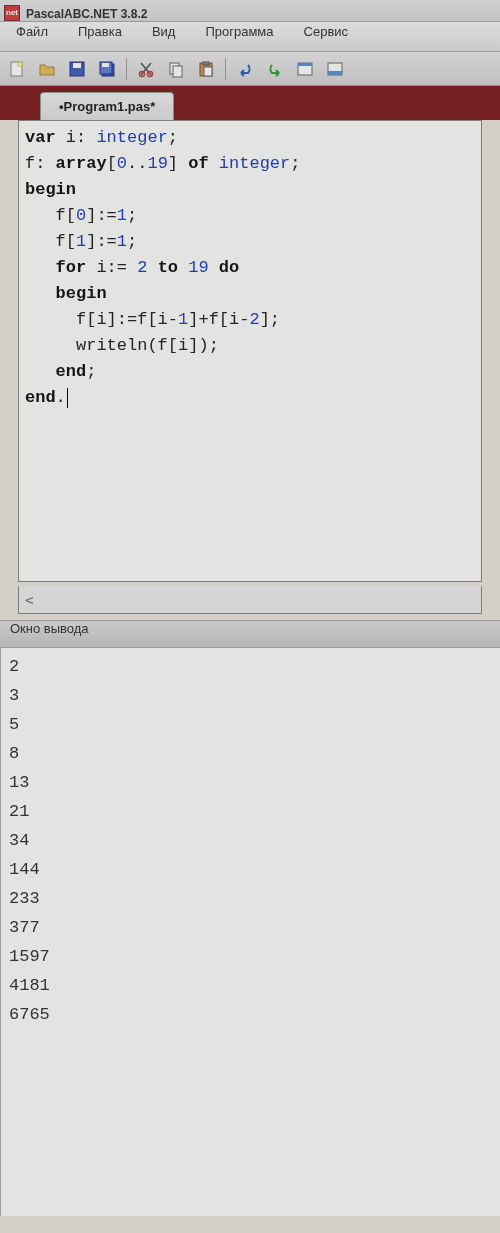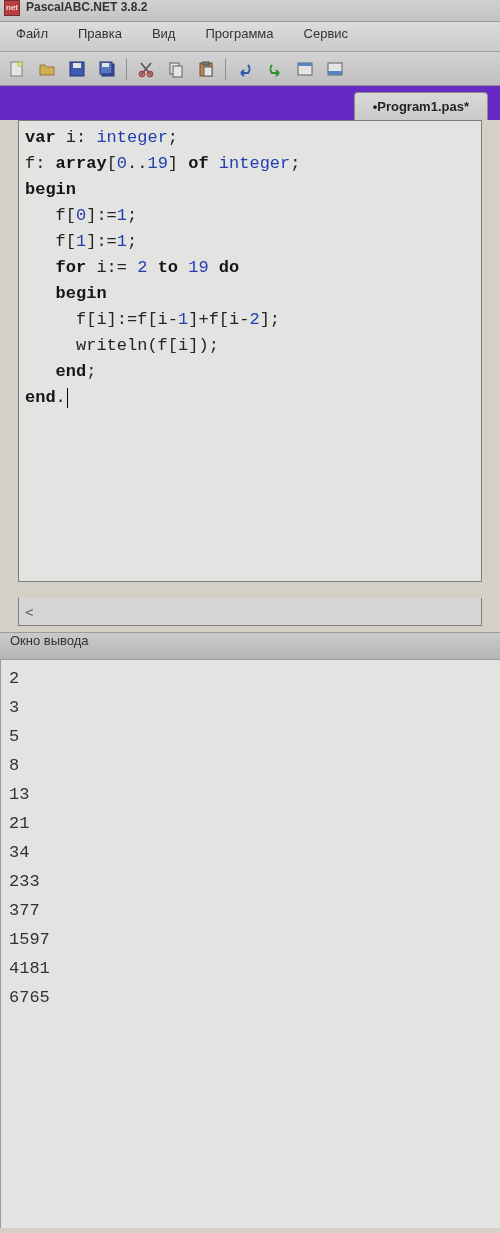--- a/index.html
+++ b/index.html
@@ -8,21 +8,21 @@
       height: 1233px;
       font-family: Tahoma, Verdana, sans-serif;
       background: #d4d0c8;
       overflow: hidden;
       filter: brightness(0.92) contrast(0.95);
     }
     .titlebar {
       height: 22px;
       background: linear-gradient(#e8e8e8, #d8d8d8);
       display: flex;
-      align-items: flex-start;
+      align-items: flex-end;
       padding: 0 4px;
       border-bottom: 1px solid #aaa;
       font-size: 12px;
       color: #333;
       font-weight: bold;
       gap: 6px;
     }
     .app-icon {
       width: 16px;
       height: 16px;
@@ -30,22 +30,22 @@
       border: 1px solid #803030;
       font-size: 8px;
       line-height: 14px;
       text-align: center;
       color: #fff;
     }
     .menubar {
       height: 30px;
       background: linear-gradient(#f5f5f5, #e0e0e0);
       display: flex;
-      align-items: flex-start;
-      padding: 0 6px;
+      align-items: flex-end;
+      padding: 8px 6px;
       gap: 10px;
       font-size: 13px;
       color: #333;
       border-bottom: 1px solid #b0b0b0;
     }
     .menu-item { padding: 4px 10px; cursor: default; }
     .toolbar {
       height: 34px;
       background: linear-gradient(#eaeaea, #d4d4d4);
       display: flex;
@@ -64,39 +64,38 @@
       cursor: default;
     }
     .tool-sep {
       width: 1px;
       height: 22px;
       background: #a0a0a0;
       margin: 0 2px;
     }
     .tab-bar {
       height: 34px;
-      background: #6d28d9;
+      background: #7f1d1d;
       display: flex;
       align-items: flex-end;
-      padding: 6px 12px 0 40px;
-      justify-content: flex-end;
+      padding: 6px 0 0 40px;
     }
     .tab {
       background: linear-gradient(#f0f0f0, #e0e0e0);
       border: 1px solid #9a9a9a;
       border-bottom: none;
       border-radius: 4px 4px 0 0;
       padding: 6px 18px;
       font-size: 13px;
       font-weight: bold;
       color: #222;
     }
     .editor {
       border: 1px solid #888;
-      margin: 0 18px 16px 18px;
+      margin: 0 18px 4px 18px;
       background: #fdfdfb;
       height: 462px;
       font-family: 'Courier New', Consolas, monospace;
       font-size: 17px;
       line-height: 26px;
       padding: 4px 6px;
       color: #222;
       white-space: pre;
       overflow: hidden;
       position: relative;
@@ -252,18 +251,19 @@
 </div>
 
 <div class="output" id="output">
     <div class="output-line">2</div>
     <div class="output-line">3</div>
     <div class="output-line">5</div>
     <div class="output-line">8</div>
     <div class="output-line">13</div>
     <div class="output-line">21</div>
     <div class="output-line">34</div>
+    <div class="output-line">144</div>
     <div class="output-line">233</div>
     <div class="output-line">377</div>
     <div class="output-line">1597</div>
     <div class="output-line">4181</div>
     <div class="output-line">6765</div>
   </div>
 
 </body></html>

